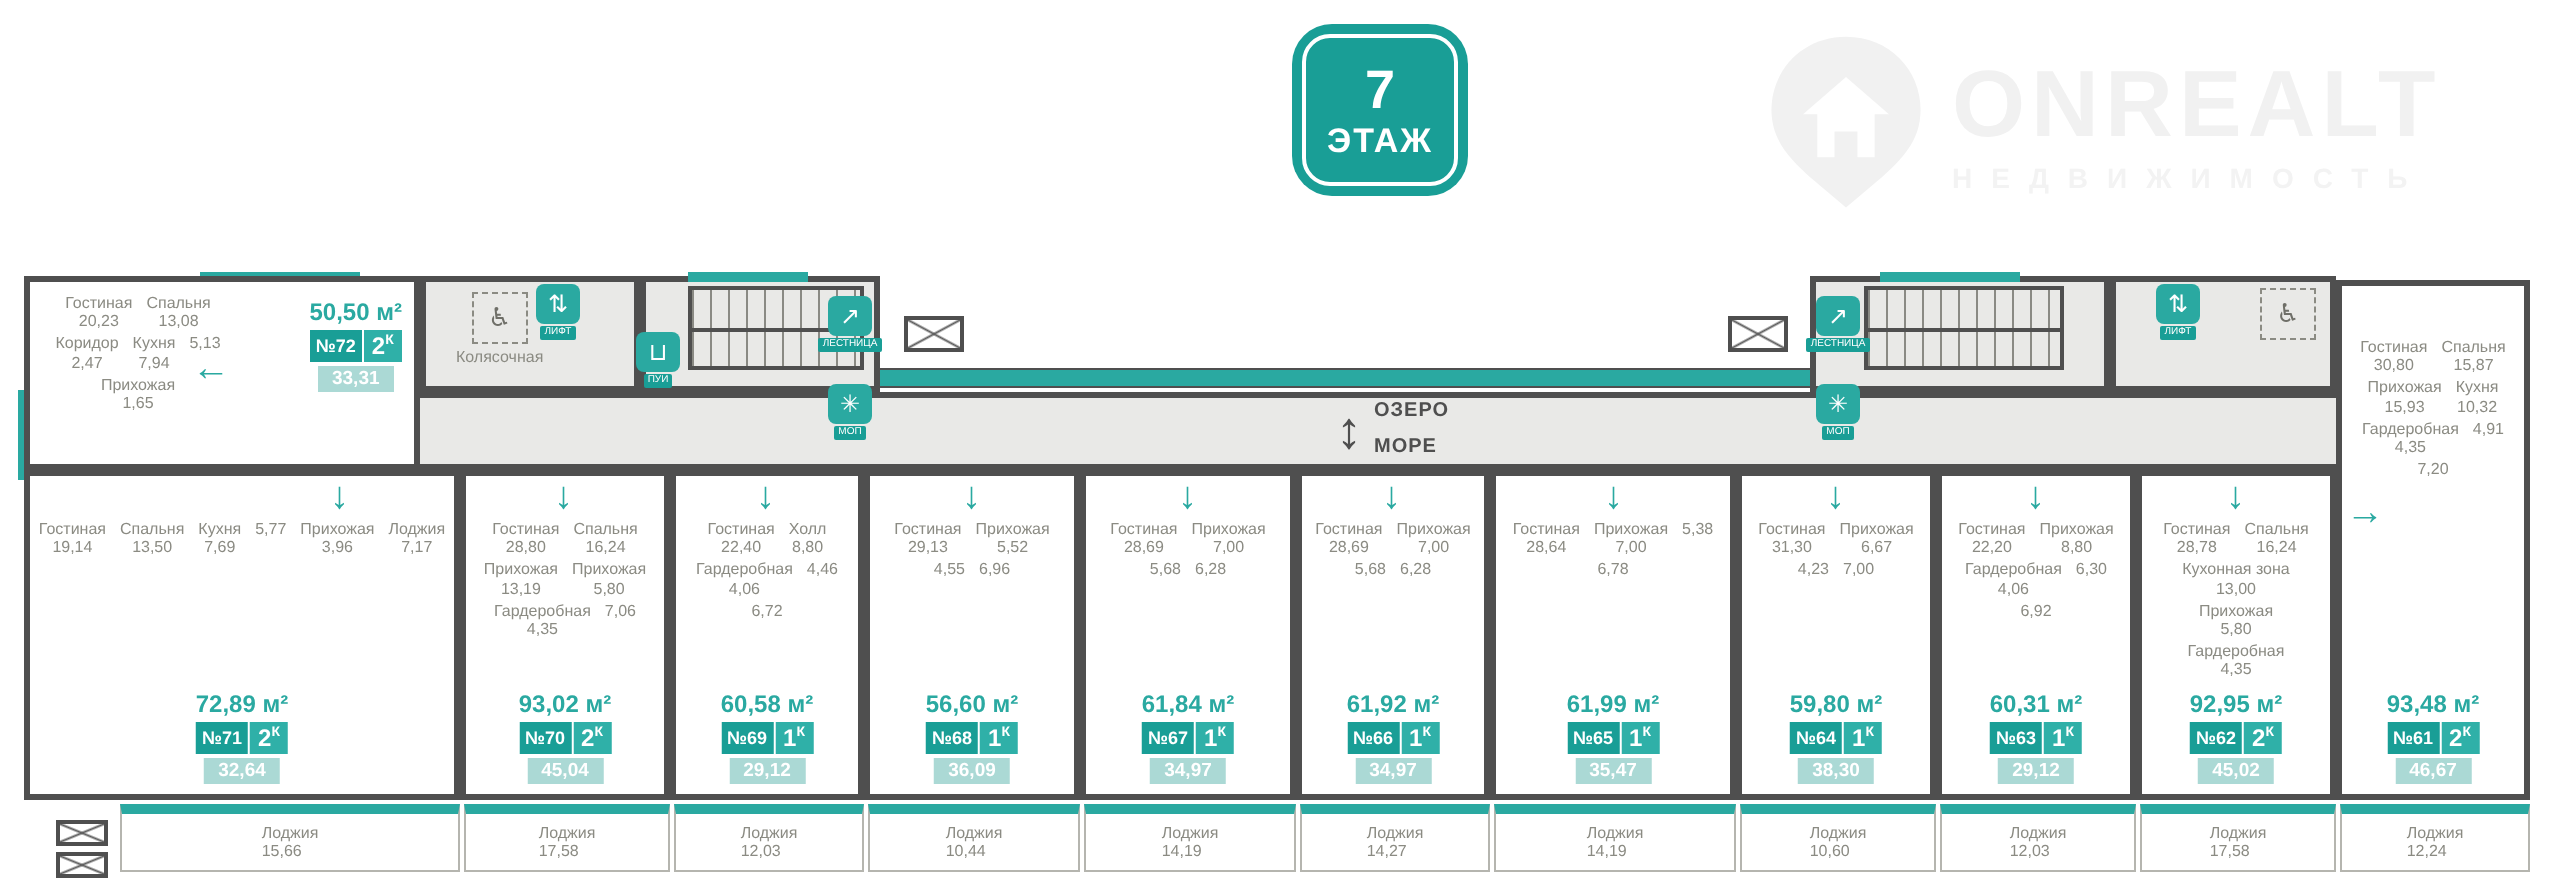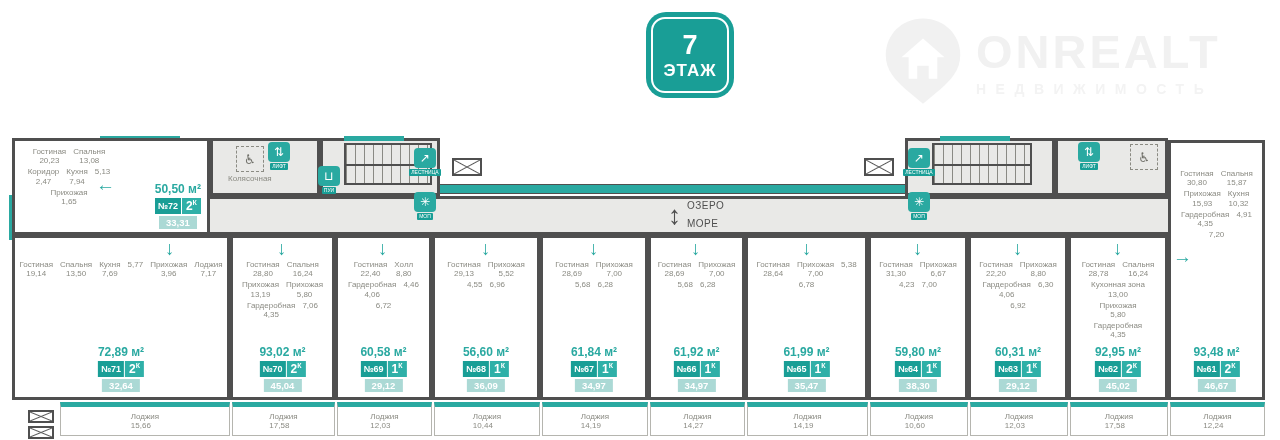--- a/index.html
+++ b/index.html
@@ -31,21 +31,21 @@
   .glassband{position:absolute;left:440px;top:54px;width:465px;height:8px;background:#2aa9a1;
     border-top:1px solid #4f4f4f;border-bottom:1px solid #4f4f4f;}
 
   
   .unit{position:absolute;background:#fff;border:3px solid #4f4f4f;box-sizing:border-box;}
   .u-arrow{position:absolute;color:#2aa9a1;font-weight:bold;font-size:19px;line-height:1;z-index:3;}
   .u-rooms{position:absolute;top:22px;left:3px;right:3px;display:flex;flex-wrap:wrap;gap:2px 7px;
     justify-content:center;align-content:flex-start;text-align:center;z-index:1;}
   .room-chip{font-size:8px;line-height:1.15;color:#8b8b83;}
   .u-cluster{position:absolute;bottom:5px;left:50%;transform:translateX(-50%);display:flex;
-    flex-direction:column;align-items:center;gap:2px;z-index:2;margin-top:33px;}
+    flex-direction:column;align-items:center;gap:2px;z-index:2;}
   .u-area{font-size:12px;font-weight:bold;color:#2aa9a1;white-space:nowrap;}
   .u-badge{display:flex;gap:1px;background:#fff;}
   .b-num{background:#199e96;color:#fff;font-size:9px;font-weight:bold;padding:3px 3px;}
   .b-type{background:#2fb0a8;color:#fff;font-size:12px;font-weight:bold;padding:1px 4px;}
   .b-type sup{font-size:7px;}
   .u-living{background:#abd9d5;color:#fff;font-size:9.5px;font-weight:bold;padding:1px 7px;}
   .unit.horiz .u-rooms{top:6px;left:6px;right:90px;}
   .unit.horiz .u-cluster{left:auto;right:6px;bottom:auto;top:8px;transform:none;}
   .unit.tall .u-rooms{top:26px;}
 
@@ -67,21 +67,21 @@
   .ib-label{margin-top:1px;background:#199e96;color:#fff;font-size:5px;line-height:7px;padding:0 2px;
     border-radius:1px;white-space:nowrap;}
   .stroller{position:absolute;display:flex;flex-direction:column;align-items:center;color:#8b8b83;z-index:4;}
   .wc-box{width:26px;height:24px;border:1.5px dashed #8b8b83;display:flex;align-items:center;justify-content:center;
     font-size:13px;color:#6f6f68;}
   .st-label{font-size:8px;margin-top:2px;text-align:center;}
 
   
   .compass{position:absolute;left:668px;top:70px;display:flex;align-items:center;gap:6px;z-index:5;}
   .c-arrow{font-size:26px;color:#4f4f4f;line-height:1;}
-  .c-labels{display:flex;flex-direction:column;gap:7px;font-size:10px;font-weight:normal;color:#4f4f4f;letter-spacing:.5px;}
+  .c-labels{display:flex;flex-direction:column;gap:7px;font-size:10px;font-weight:bold;color:#4f4f4f;letter-spacing:.5px;}
 </style>
 </head>
 <body>
 
 <div class="stage">
 
   <div class="floor-badge">
     <div class="floor-badge-inner">
       <span class="fb-num">7</span>
       <span class="fb-lbl">ЭТАЖ</span>

